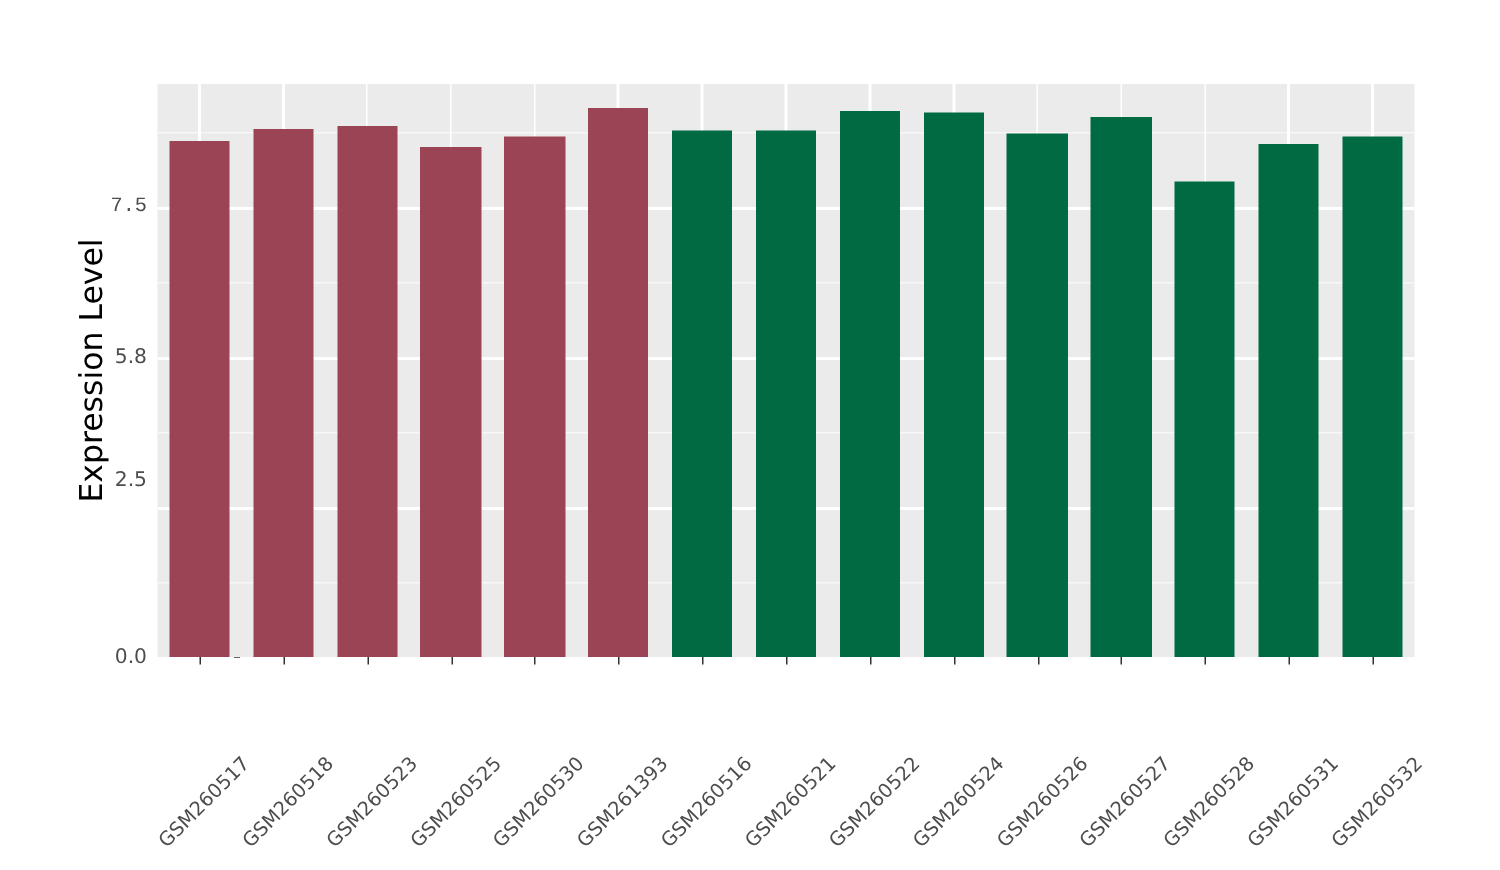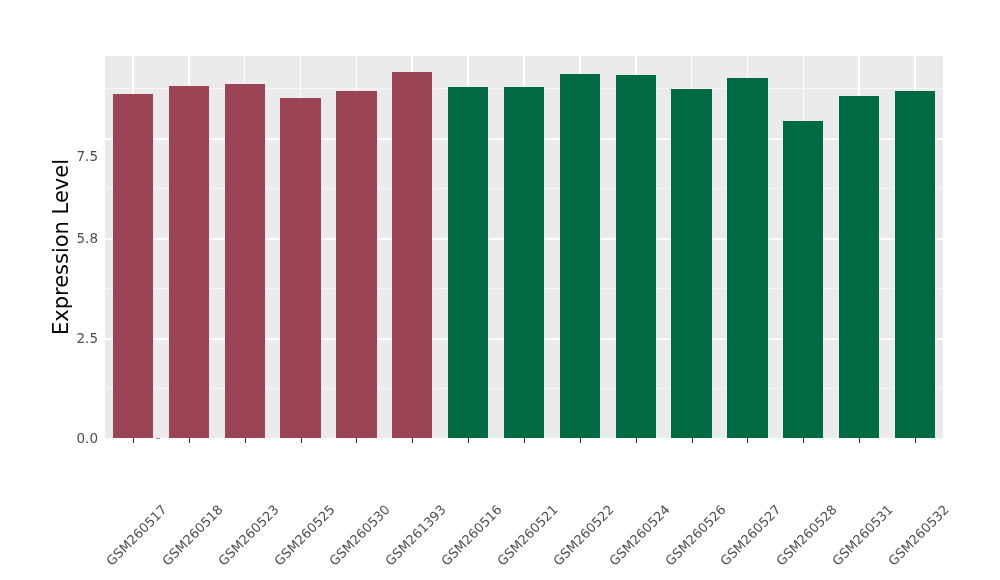--- a/index.html
+++ b/index.html
@@ -121,25 +121,25 @@
 </head>
 <body>
 
 <div id="chart-root">
 
   <div id="y-axis-title">Expression Level</div>
 
   <div id="y-tick-labels">
       <div class="y-tick-label" style="top: 438px;">0.0</div>
       <div class="y-tick-mark" style="top: 438px;"></div>
-      <div class="y-tick-label" style="top: 338px;">2.5</div>
+      <div class="y-tick-label" style="top: 320px;">2.5</div>
       <div class="y-tick-mark" style="top: 338px;"></div>
       <div class="y-tick-label" style="top: 238px;">5.8</div>
       <div class="y-tick-mark" style="top: 238px;"></div>
-      <div class="y-tick-label" style="top: 156px;">7.5</div>
+      <div class="y-tick-label" style="top: 138px; font-family: Liberation Mono, monospace;">7.5</div>
       <div class="y-tick-mark" style="top: 138px;"></div>
     </div>
 
   <div id="panel">
     <div id="gridlines">
         <div class="gridline-minor" style="top: 332px;"></div>
         <div class="gridline-major" style="top: 282px;"></div>
         <div class="gridline-minor" style="top: 232px;"></div>
         <div class="gridline-major" style="top: 182px;"></div>
         <div class="gridline-minor" style="top: 132px;"></div>

